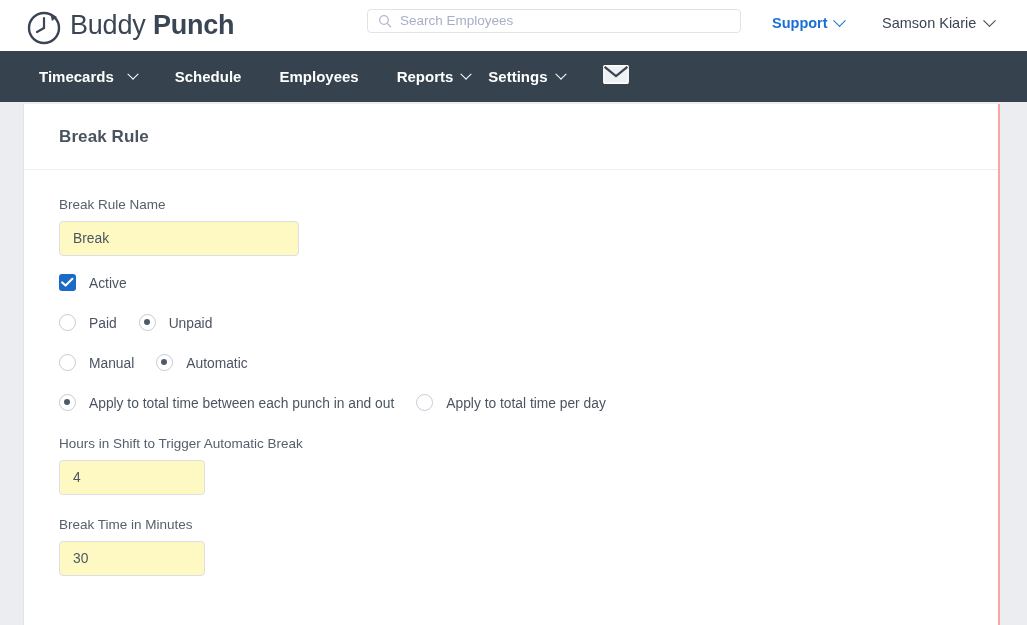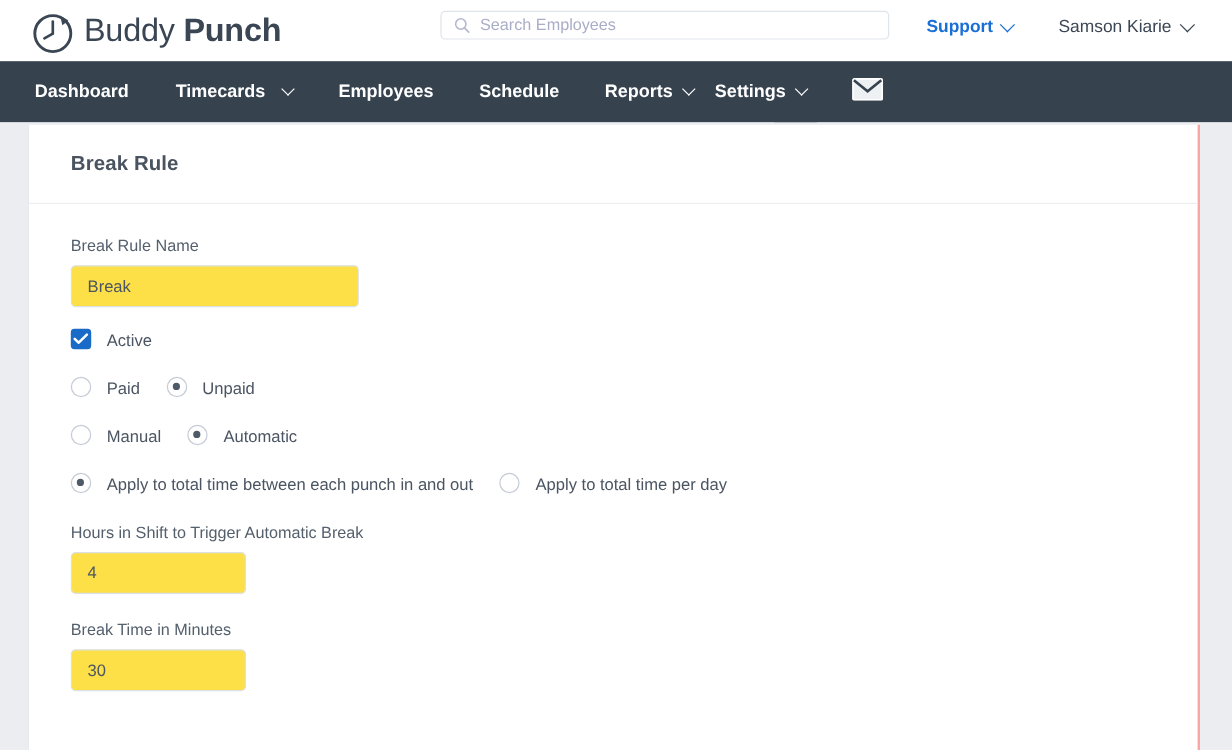--- a/index.html
+++ b/index.html
@@ -107,21 +107,21 @@
     font-size: 17px; font-weight: 700; color: #4a5360;
     letter-spacing: 0.1px;
   }
   .card-body { padding: 27px 35px 0 35px; }
 
   .field-label {
     font-size: 13.5px; color: #55606d; margin-bottom: 9px;
   }
   .text-input {
     border: 1px solid #dcdfe4; border-radius: 4px;
-    background: #fde047; height: 35px;
+    background: #fef9c3; height: 35px;
     display: flex; align-items: center;
     padding: 0 13px;
     font-size: 13.8px; color: #4c5663;
   }
   .input-w1 { width: 240px; }
   .input-w2 { width: 146px; }
 
   .row-check {
     display: flex; align-items: flex-end; margin-top: 18px;
   }
@@ -190,35 +190,32 @@
     </div>
 
     <div class="user-menu">
       <span>Samson Kiarie</span>
       <span class="caret"></span>
     </div>
   </div>
 
   <div class="navbar">
 
-    <div class="nav-item" style="margin-left:29px;">
-      <span>Dashboard</span>
-    </div>
 
     <div class="nav-item" style="margin-left:39px;gap:15px;">
       <span>Timecards</span>
       <span class="nav-caret"></span>
     </div>
 
     <div class="nav-item" style="margin-left:38px;">
+      <span>Schedule</span>
+    </div>
+
+    <div class="nav-item" style="margin-left:38px;">
       <span>Employees</span>
-    </div>
-
-    <div class="nav-item" style="margin-left:38px;">
-      <span>Schedule</span>
     </div>
 
     <div class="nav-item" style="margin-left:38px;">
       <span>Reports</span>
       <span class="nav-caret"></span>
     </div>
 
     <div class="nav-item" style="margin-left:18px;">
       <span>Settings</span>
       <span class="nav-caret"></span>

